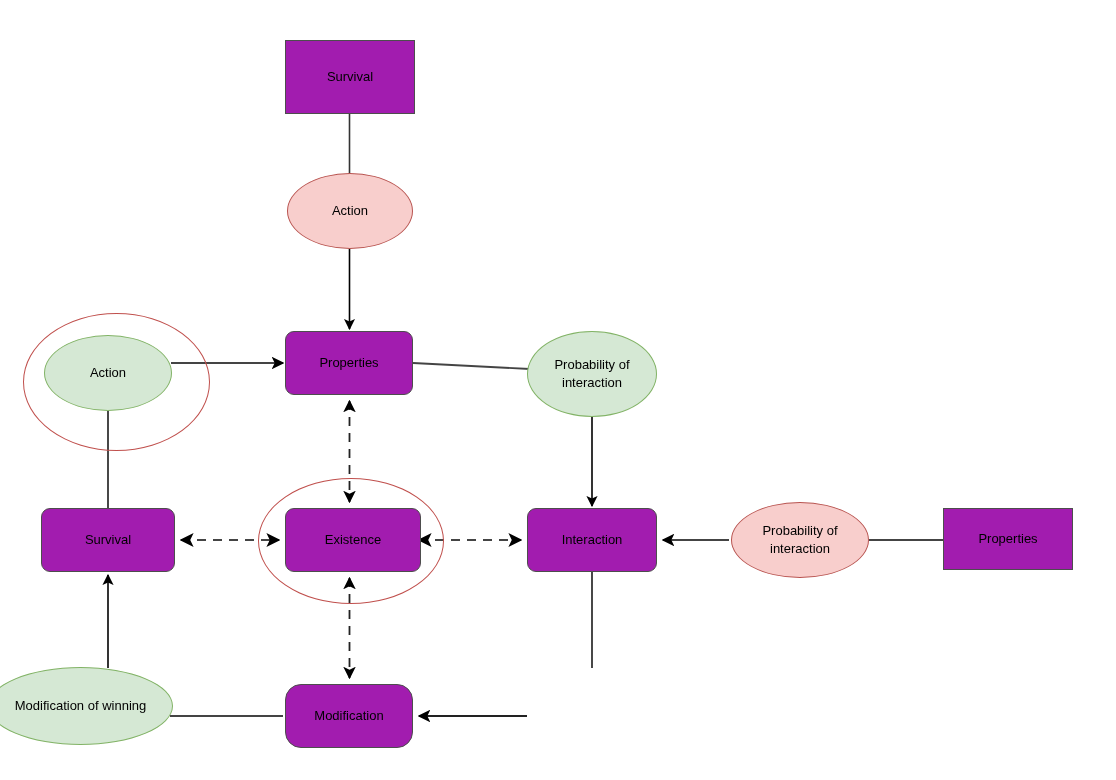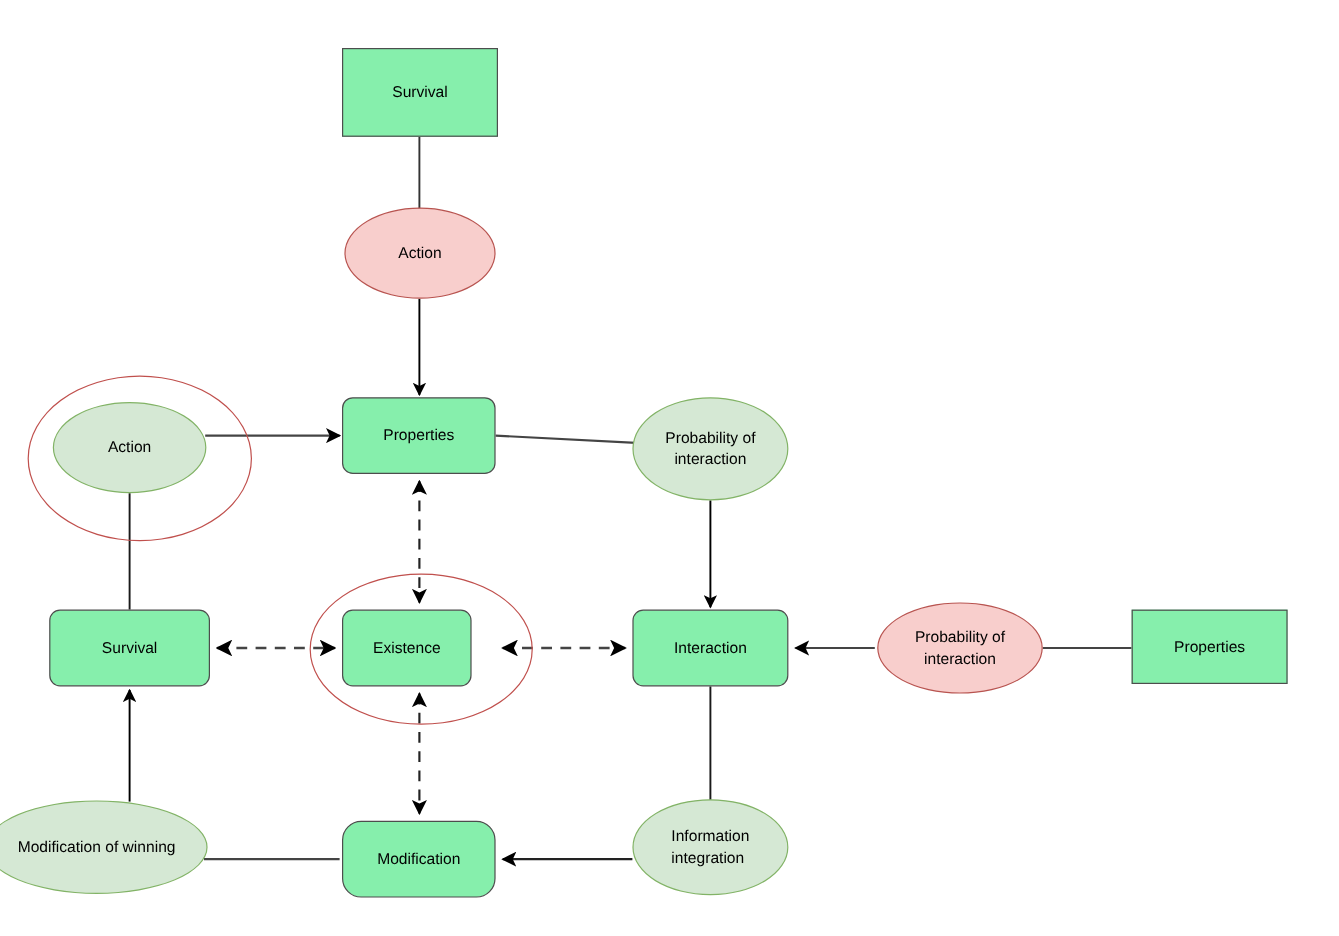--- a/index.html
+++ b/index.html
@@ -1,20 +1,20 @@
 <!DOCTYPE html>
 <html><head>
 <meta charset="utf-8">
 <style>
   html,body{margin:0;padding:0;background:#ffffff;}
   body{font-family:"Liberation Sans",sans-serif;}
   #canvas{position:relative;width:1116px;height:780px;background:#ffffff;overflow:hidden;}
   svg#wires{position:absolute;left:0;top:0;width:1116px;height:780px;}
   .node{position:absolute;box-sizing:border-box;display:flex;align-items:center;justify-content:center;text-align:center;font-size:13px;color:#000;line-height:1.35;}
-  .box{background:#86efac;border:1.4px solid #4d4d4d;}
+  .box{background:#a21caf;border:1.4px solid #4d4d4d;}
   .box.rounded{border-radius:9px;}
   .ell{border-radius:50%;}
   .ell.green{background:#d5e8d4;border:1.4px solid #82b366;}
   .ell.red{background:#f8cecc;border:1.4px solid #b85450;}
   .ell-outline{position:absolute;border:1.2px solid #c0504d;border-radius:50%;background:transparent;pointer-events:none;}
   .lbl{pointer-events:none;white-space:pre-line;}
 </style>
 </head>
 <body>
 
@@ -84,21 +84,21 @@
 
   <div class="node ell green" style="left:527px;top:331px;width:130px;height:86px;">
     <span class="lbl">Probability of
 interaction</span>
   </div>
 
   <div class="node box rounded" style="left:41px;top:508px;width:134px;height:64px;">
     <span class="lbl">Survival</span>
   </div>
 
-  <div class="node box rounded" style="left:285px;top:508px;width:108px;height:64px;">
+  <div class="node box rounded" style="left:285px;top:508px;width:136px;height:64px;">
     <span class="lbl">Existence</span>
   </div>
 
   <div class="node box rounded" style="left:527px;top:508px;width:130px;height:64px;">
     <span class="lbl">Interaction</span>
   </div>
 
   <div class="node ell red" style="left:731px;top:502px;width:138px;height:76px;">
     <span class="lbl">Probability of
 interaction</span>
@@ -109,18 +109,14 @@
   </div>
 
   <div class="node ell green" style="left:-12px;top:667px;width:185px;height:78px;">
     <span class="lbl">Modification of winning</span>
   </div>
 
   <div class="node box rounded" style="left:285px;top:684px;width:128px;height:64px;border-radius:16px;">
     <span class="lbl">Modification</span>
   </div>
 
-  <div class="node ell green" style="left:527px;top:666px;width:130px;height:80px;">
-    <span class="lbl" style="text-align:left;">Information
-integration</span>
-  </div>
 
 </div>
 
 </body></html>

